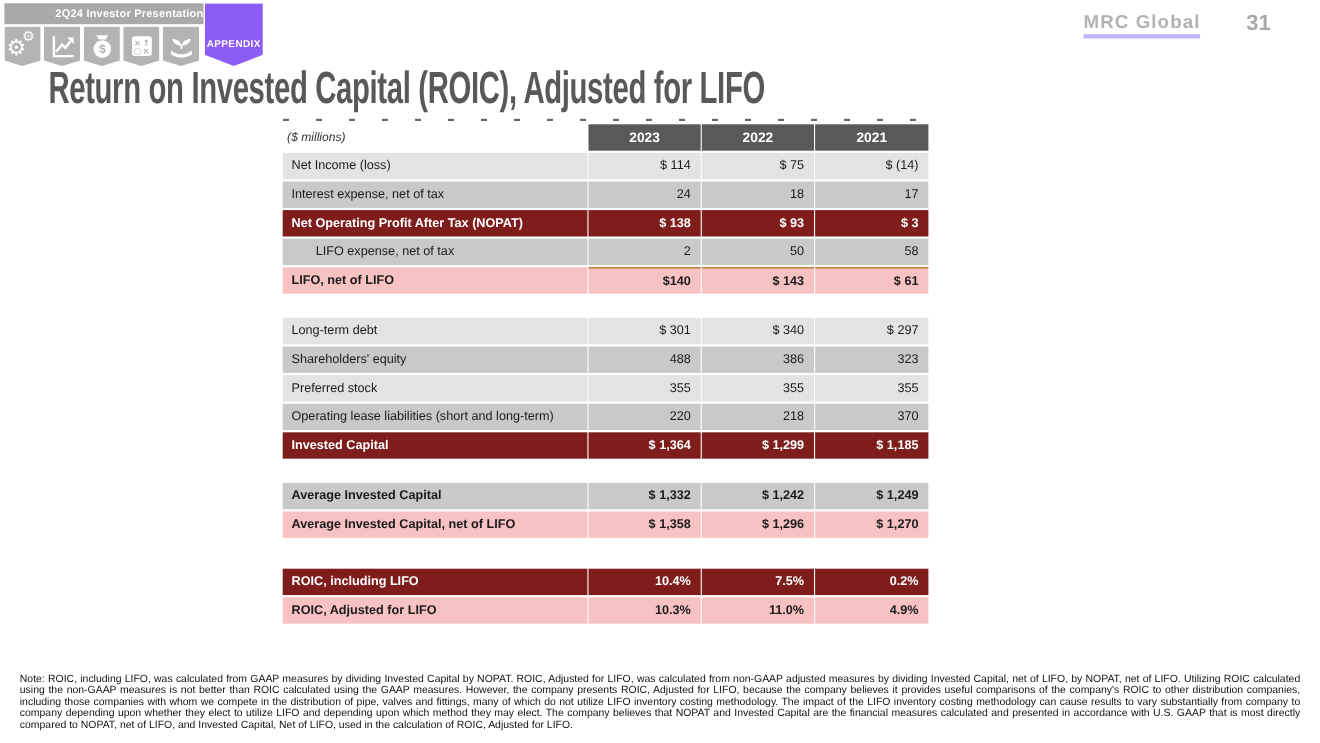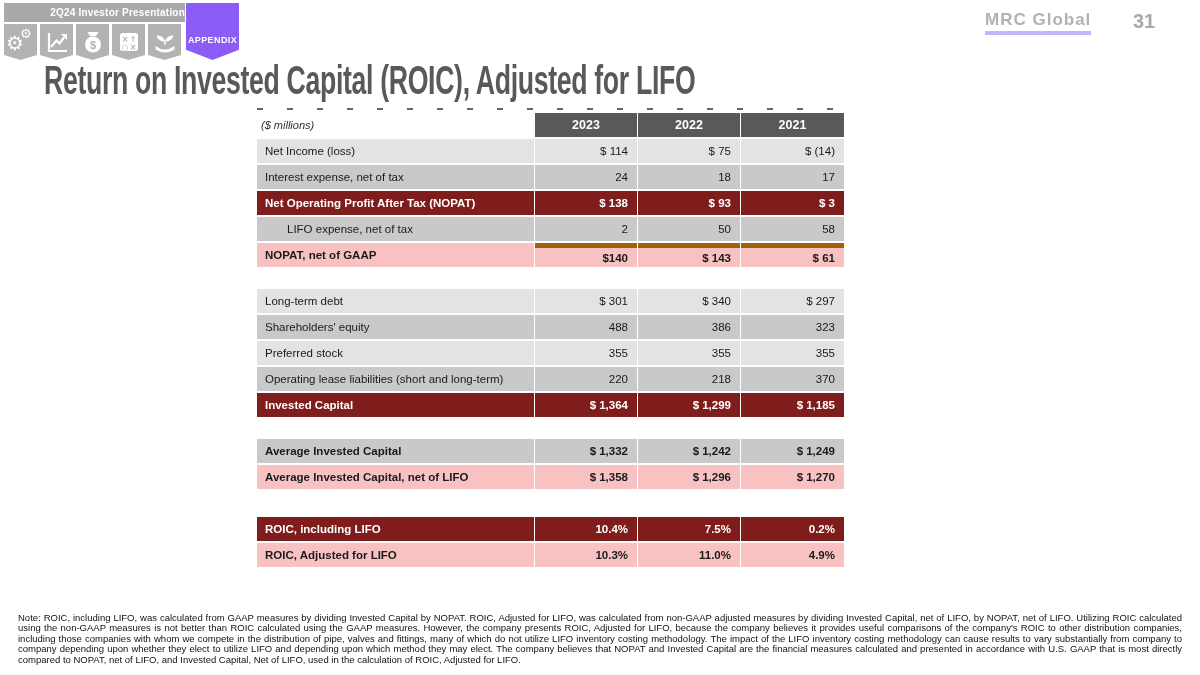--- a/index.html
+++ b/index.html
@@ -58,21 +58,21 @@
   .lbl { display:flex; align-items:center; padding-left:8px; }
   .num { display:flex; align-items:center; justify-content:flex-end; padding-right:9px; box-sizing:border-box; }
   .thead .lbl { font-style:italic; padding-left:4px; font-size:11px; background:transparent; color:#333; }
   .yr { background:#595959; color:#fff; font-weight:bold; justify-content:center; padding-right:0; font-size:12.5px; }
   .light > div { background:#e3e3e3; }
   .mid   > div { background:#c9c9c9; }
   .black > div { background:#7f1d1d; color:#fff; font-weight:bold; }
   .pink  > div { background:#f9c2c2; font-weight:bold; }
   .boldrow > div { font-weight:bold; }
   .indent { padding-left:30px; }
-  .sumline { border-top:5px solid #a16207; }
+  .sumline { border-top:1px solid #a16207; }
   .sec2 { margin-top:22px; }
   .sec3 { margin-top:22px; }
   .sec4 { margin-top:28px; }
 
   
   .note {
     position:absolute; left:18px; top:613px; width:1164px;
     font-size:9.5px; line-height:1.1; color:#111; text-align:justify;
   }
 </style>
@@ -158,21 +158,21 @@
       <div class="num">$ 93</div>
       <div class="num">$ 3</div>
     </div>
     <div class="trow mid">
       <div class="lbl indent">LIFO expense, net of tax</div>
       <div class="num">2</div>
       <div class="num">50</div>
       <div class="num">58</div>
     </div>
     <div class="trow pink">
-      <div class="lbl">NOPAT, net of GAAP</div>
+      <div class="lbl">LIFO, net of LIFO</div>
       <div class="num sumline">$140</div>
       <div class="num sumline">$ 143</div>
       <div class="num sumline">$ 61</div>
     </div>
   </div>
 
   <div class="section sec2">
     <div class="trow light">
       <div class="lbl">Long-term debt</div>
       <div class="num">$ 301</div>

